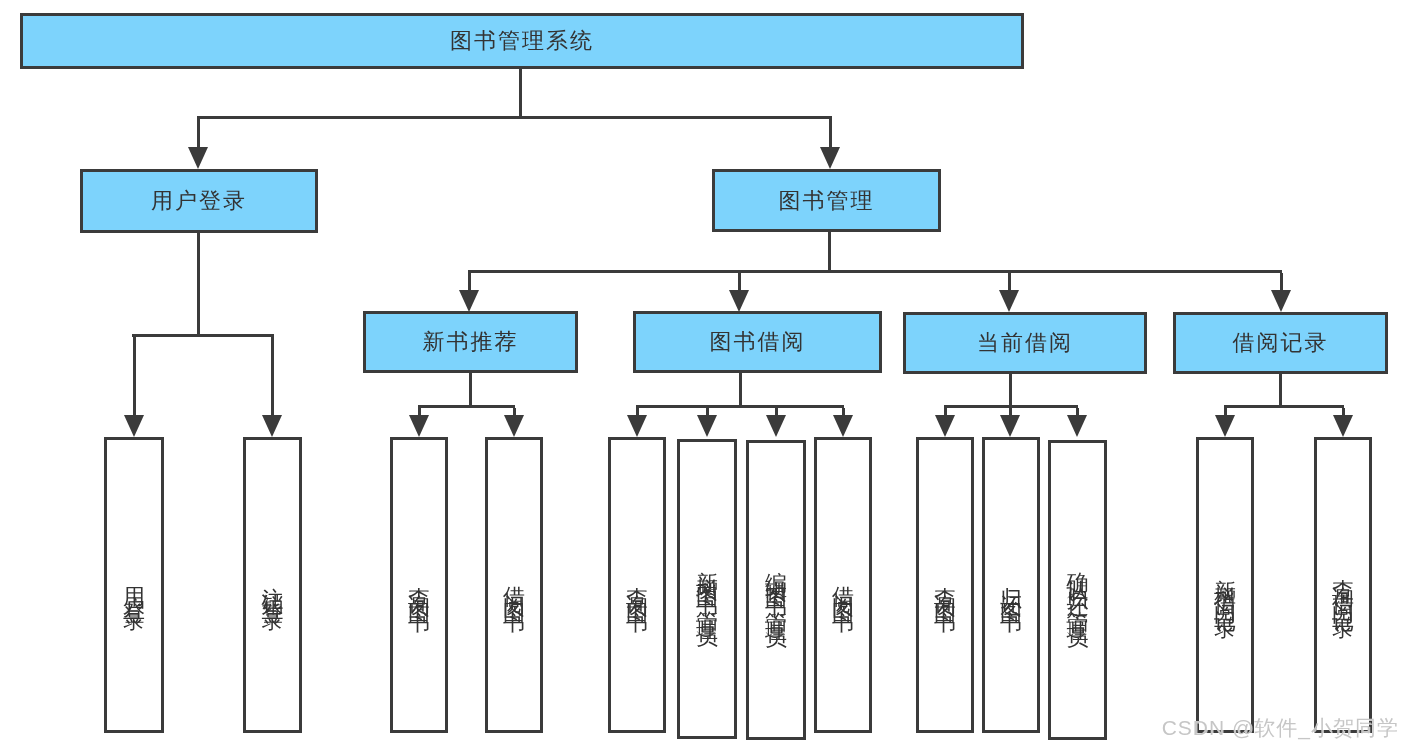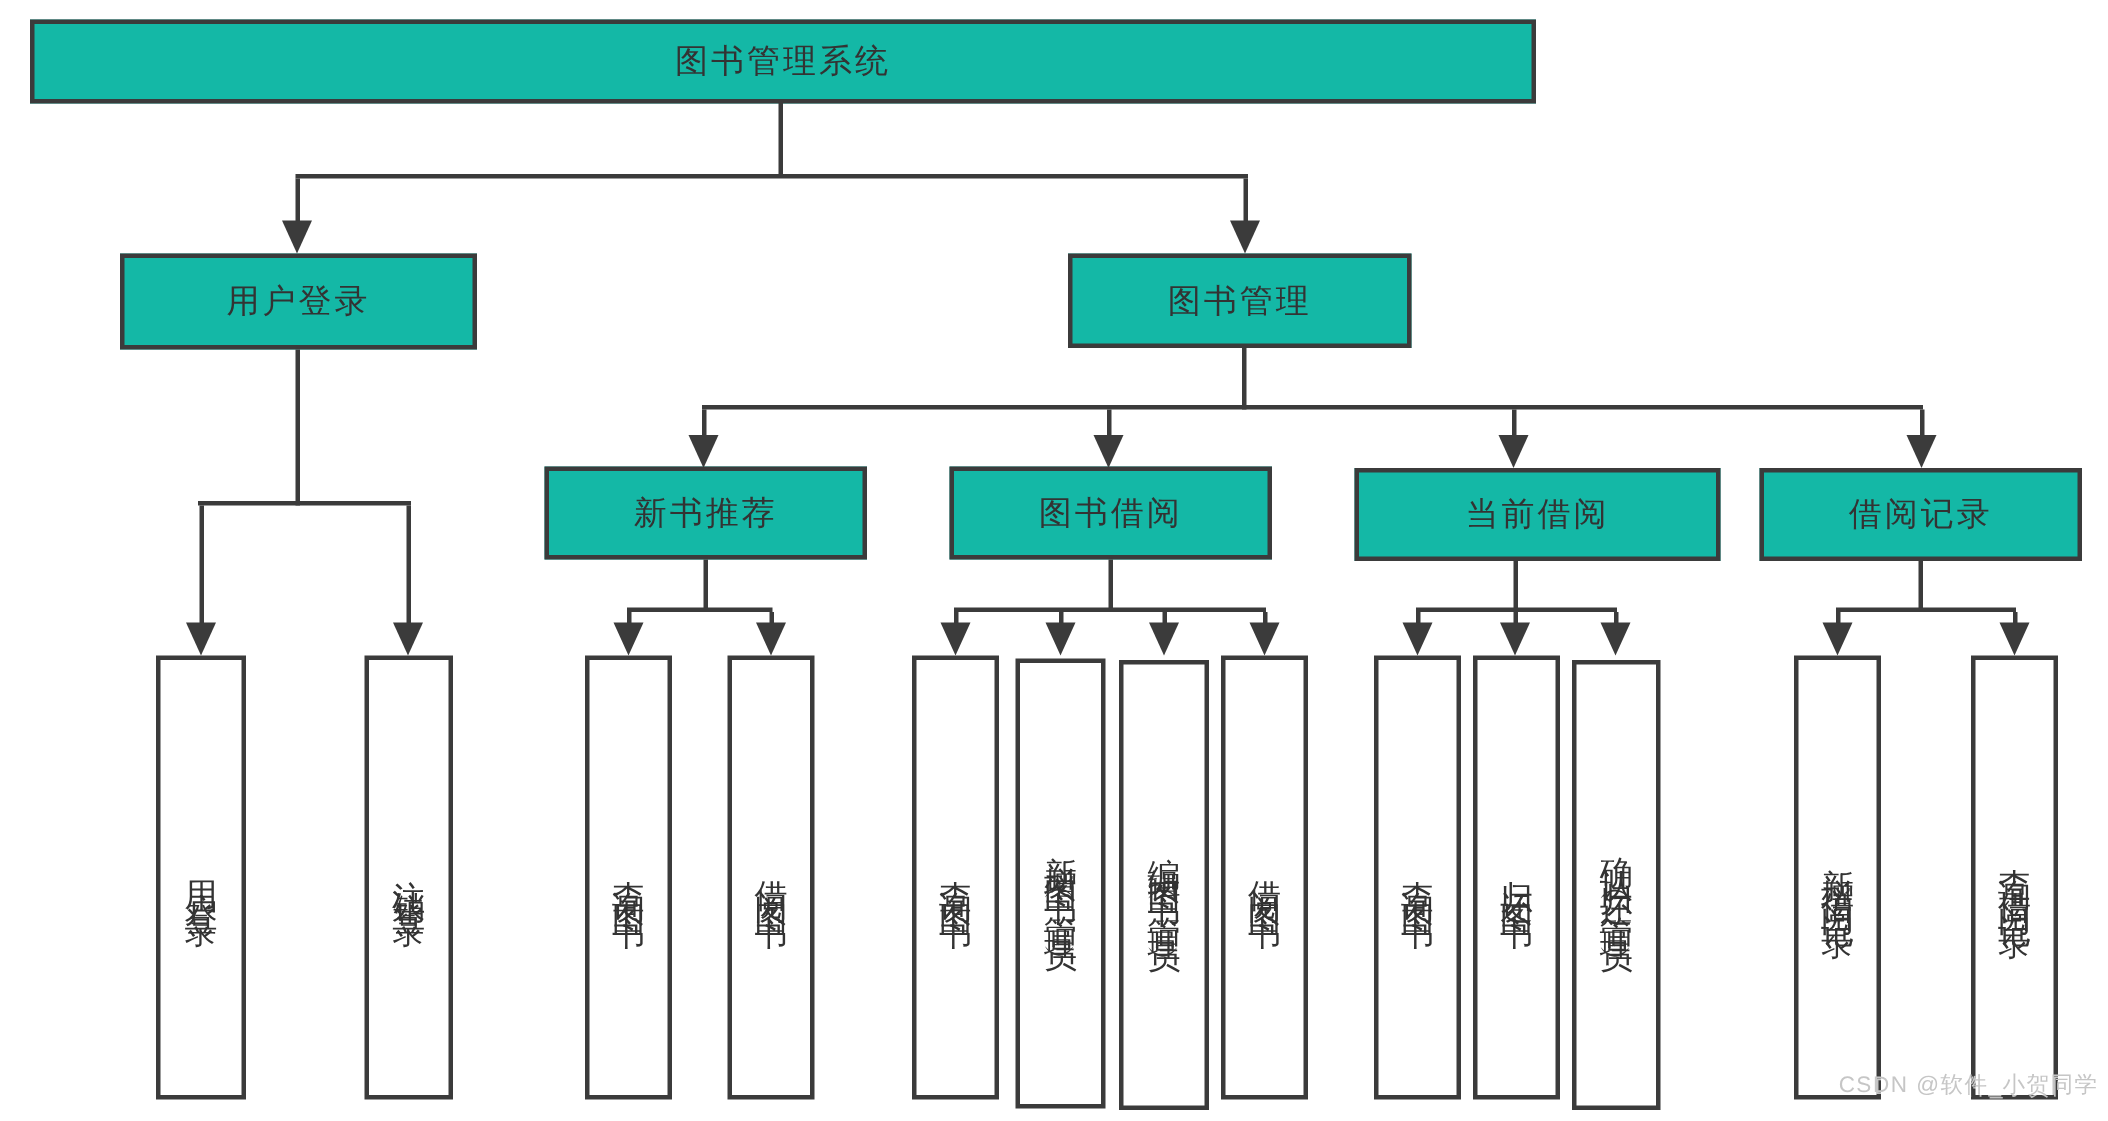--- a/index.html
+++ b/index.html
@@ -9,21 +9,21 @@
     --wm:#c6c6c6;
   }
   html,body{margin:0;padding:0;background:#fff;}
   body{font-family:"Liberation Sans","DejaVu Sans",sans-serif;}
   .stage{
     position:relative;width:1405px;height:747px;background:var(--bg);
     overflow:hidden;
   }
   
   .box{
-    position:absolute;box-sizing:border-box;background:#14b8a6;
+    position:absolute;box-sizing:border-box;background:#7dd3fc;
     border:3px solid var(--line);color:var(--text);
     display:flex;align-items:center;justify-content:center;
     font-size:22px;letter-spacing:2px;
   }
   .box.root{font-size:22px;}
   .vbox{
     position:absolute;box-sizing:border-box;background:#fff;
     border:3px solid var(--line);color:var(--text);
     display:flex;align-items:center;justify-content:center;
   }
@@ -41,21 +41,21 @@
     content:"";position:absolute;left:9.5px;top:0;width:3px;
     height:calc(100% - 20px);background:var(--line);
   }
   .arrow::after{
     content:"";position:absolute;left:1px;bottom:0;width:0;height:0;
     border-left:10px solid transparent;border-right:10px solid transparent;
     border-top:22px solid var(--line);
   }
   .watermark{
     position:absolute;top:714px;right:6px;z-index:20;
-    color:var(--wm);font-size:15px;letter-spacing:1px;
+    color:var(--wm);font-size:21px;letter-spacing:1px;
     text-shadow:1px 1px 0 rgba(255,255,255,.7);
   }
 </style>
 </head>
 <body>
 
 <div class="stage">
 
   <div class="box root" style="left:20px;top:13px;width:1004px;height:56px;">
     <span>图书管理系统</span>
@@ -64,21 +64,21 @@
   <div class="box" style="left:80px;top:169px;width:238px;height:64px;">
     <span>用户登录</span>
   </div>
   <div class="box" style="left:712px;top:169px;width:229px;height:63px;">
     <span>图书管理</span>
   </div>
 
   <div class="box" style="left:363px;top:311px;width:215px;height:62px;">
     <span>新书推荐</span>
   </div>
-  <div class="box" style="left:633px;top:311px;width:215px;height:62px;justify-content:center;">
+  <div class="box" style="left:633px;top:311px;width:249px;height:62px;justify-content:center;">
     <span>图书借阅</span>
   </div>
   <div class="box" style="left:903px;top:312px;width:244px;height:62px;">
     <span>当前借阅</span>
   </div>
   <div class="box" style="left:1173px;top:312px;width:215px;height:62px;">
     <span>借阅记录</span>
   </div>
 
   <div class="vbox" style="left:104px;top:437px;width:60px;height:296px;">

